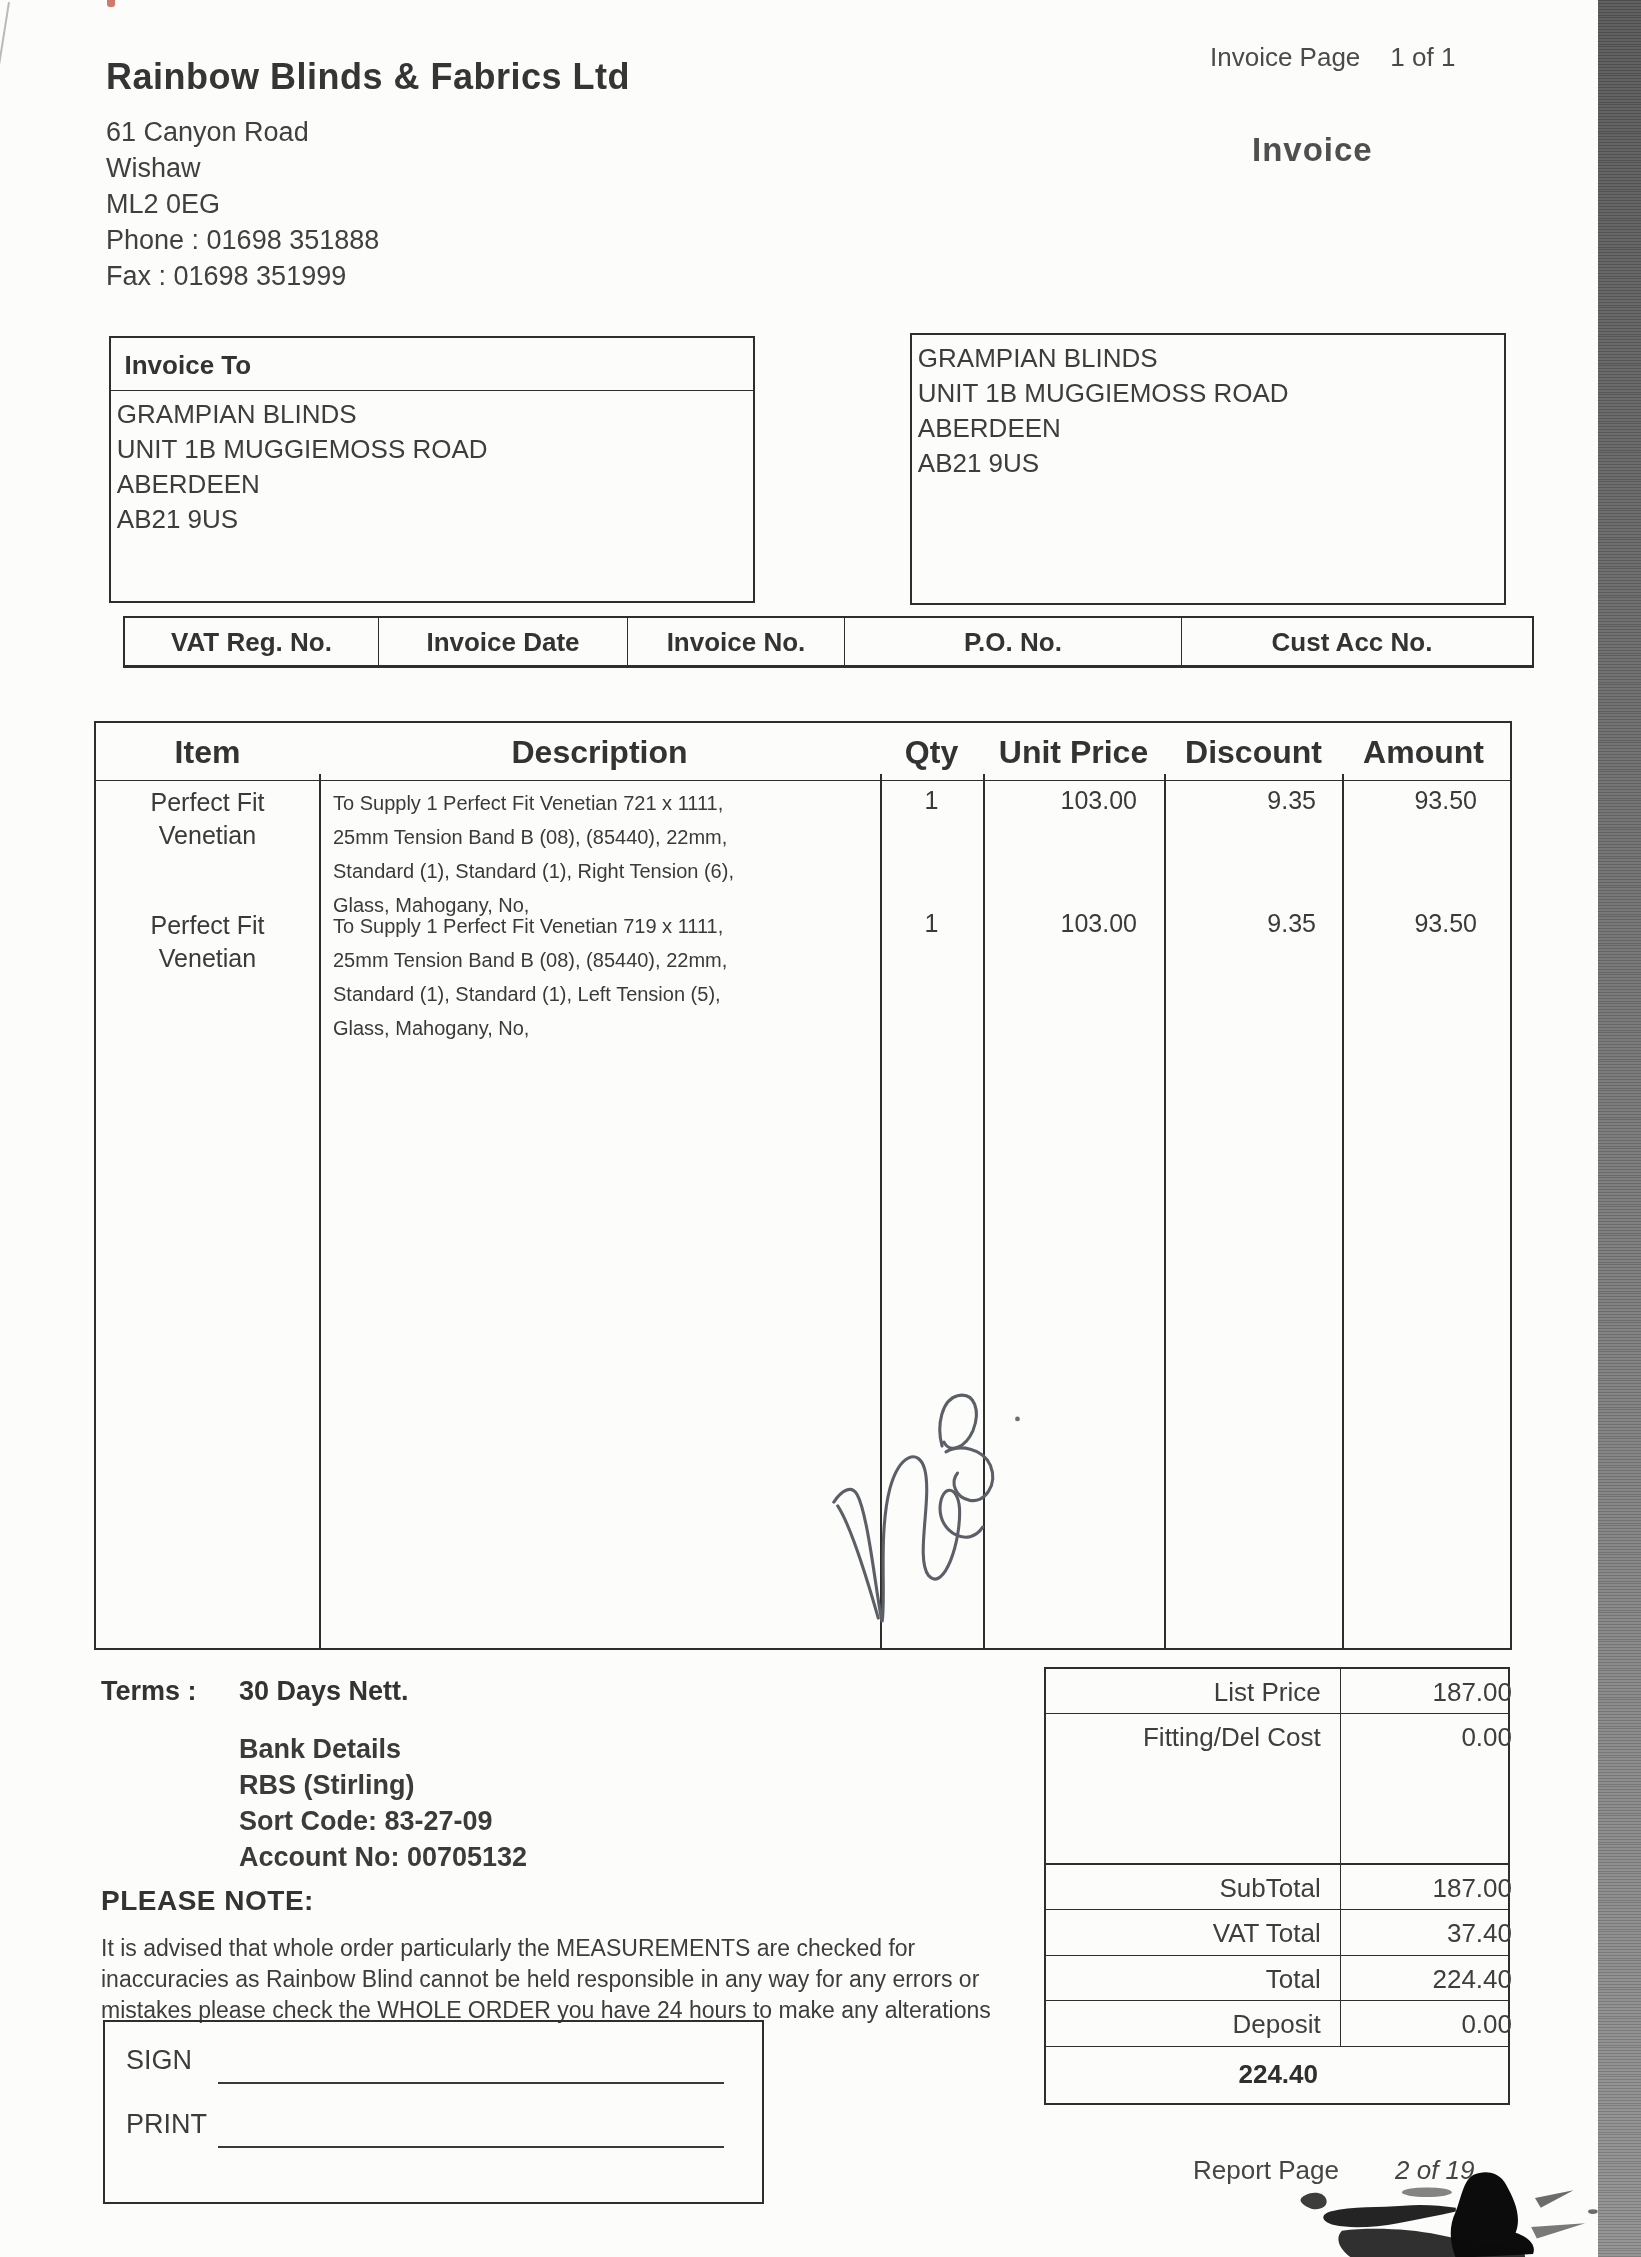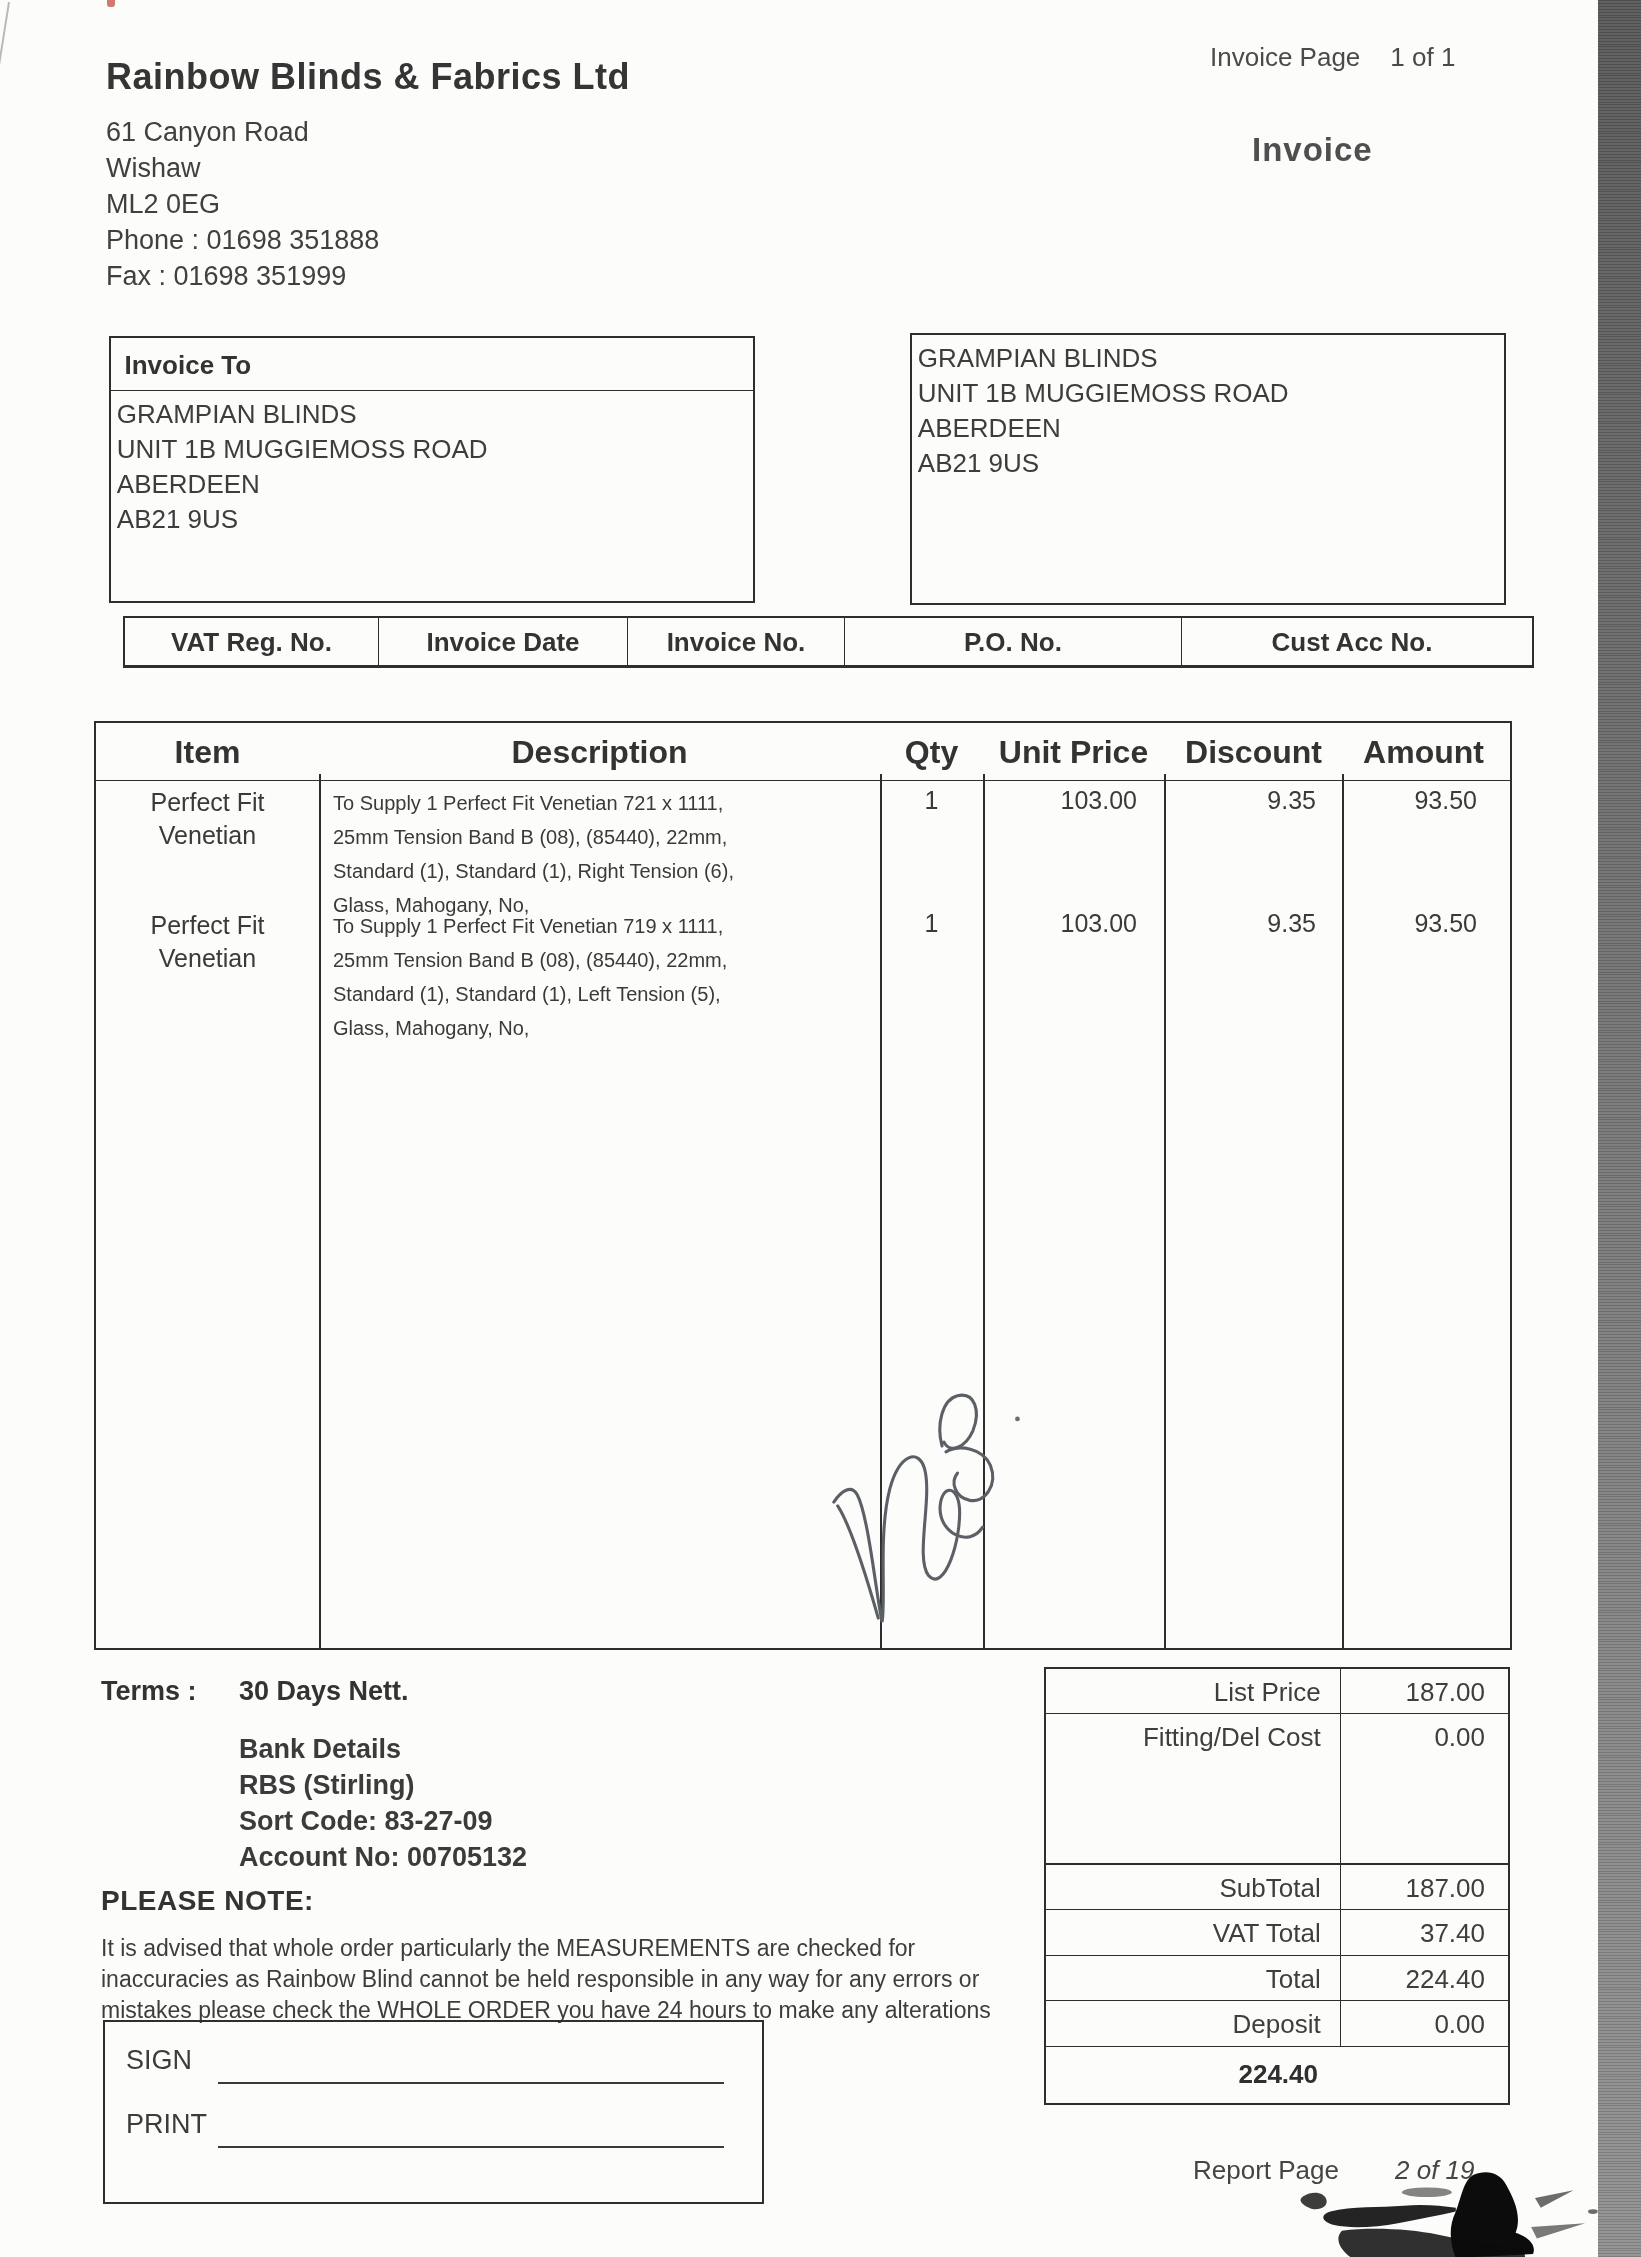--- a/index.html
+++ b/index.html
@@ -69,21 +69,21 @@
 
   
   .terms-label{left:101px;top:1676px;font-size:27px;color:#333;}
   .terms-value{left:239px;top:1676px;font-size:27px;color:#333;}
   .bank{left:239px;top:1731px;font-size:27px;line-height:36px;color:#3b3b3b;}
   .please-note{left:101px;top:1885px;font-size:28px;color:#333;letter-spacing:0.5px;}
   .note-body{left:101px;top:1933px;width:917px;font-size:23px;line-height:31px;color:#3d3d3d;}
 
   
   #totals{left:1044px;top:1667px;width:462px;border:2.9px solid #2e2e2e;}
-  #totals .trow{display:grid;grid-template-columns:295px 167px;border-bottom:1.9px solid #2e2e2e;}
+  #totals .trow{display:grid;grid-template-columns:295px 167px;border-bottom:1.9px solid #2e2e2e;gap:27px;}
   #totals .trow:last-child{border-bottom:none;}
   #totals .tlabel{font-size:26px;text-align:right;padding:7.7px 19.3px 5.8px 0;border-right:1.9px solid #2e2e2e;color:#3e3e3e;}
   #totals .tvalue{font-size:26px;text-align:right;padding:7.7px 23px 5.8px 0;color:#3e3e3e;}
   #totals .tall{height:135px;}
   #totals .thick{border-bottom-width:2.9px;}
   #totals .grand .tlabel,#totals .grand .tvalue{font-weight:bold;color:#2f2f2f;padding-top:11.6px;padding-bottom:13.5px;}
 
   
   #signbox{left:103px;top:2020px;width:657px;height:180px;border:2.9px solid #2e2e2e;}
   #signbox .word{position:absolute;left:21px;font-size:27px;color:#3c3c3c;}

